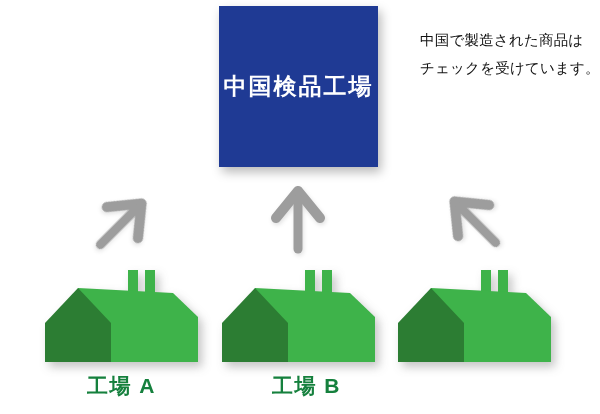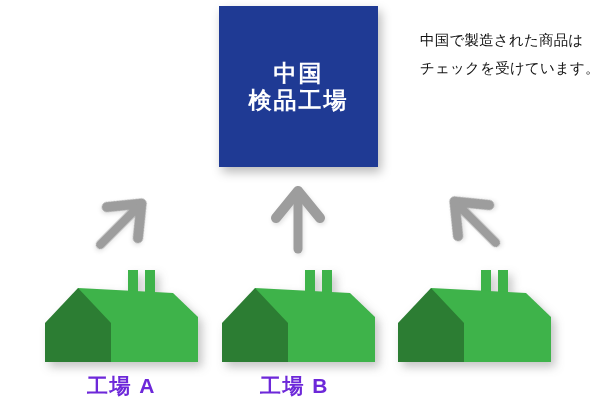--- a/index.html
+++ b/index.html
@@ -6,21 +6,21 @@
   .canvas {
     position:relative; width:600px; height:414px; overflow:hidden;
     background:#ffffff;
     font-family:"Liberation Sans","DejaVu Sans",sans-serif;
   }
   
   .blue-box {
     position:absolute; left:219px; top:6px; width:159px; height:161px;
     background:#1f3a94;
     box-shadow:3px 5px 10px rgba(0,0,0,0.28);
-    display:flex; flex-direction:column; align-items:center; justify-content:center;
+    display:flex; align-items:center; justify-content:center;
   }
   .blue-box .box-line {
     color:#ffffff; font-weight:bold; font-size:23px; line-height:27px;
     letter-spacing:2px; white-space:nowrap;
   }
   
   .description {
     position:absolute; left:420px; top:26px; width:170px;
     color:#111111; font-size:14.5px; font-weight:500;
     line-height:28.4px; letter-spacing:0.2px;
@@ -31,25 +31,25 @@
   .arrow-left  { left:89px;  top:189px; transform:rotate(45deg); }
   .arrow-mid   { left:266px; top:185px; }
   .arrow-right { left:443px; top:187px; transform:rotate(-45deg); }
   
   .factory { position:absolute; top:270px; filter:drop-shadow(4px 5px 5px rgba(60,60,60,0.30)); }
   .factory-a { left:45px; }
   .factory-b { left:222px; }
   .factory-c { left:398px; }
   .factory-label {
     position:absolute; top:372px; width:153px; text-align:center;
-    font-size:21px; font-weight:bold; letter-spacing:1.5px; color:#6d28d9;
+    font-size:21px; font-weight:bold; letter-spacing:1.5px; color:#15803d;
     white-space:nowrap;
   }
   .label-a { left:45px; }
-  .label-b { left:218px; }
+  .label-b { left:230px; }
   .label-c { left:398px; }
 </style>
 </head>
 <body>
 
 <div class="canvas">
 
   <div class="blue-box">
     <div class="box-line">中国</div>
     <div class="box-line">検品工場</div>

